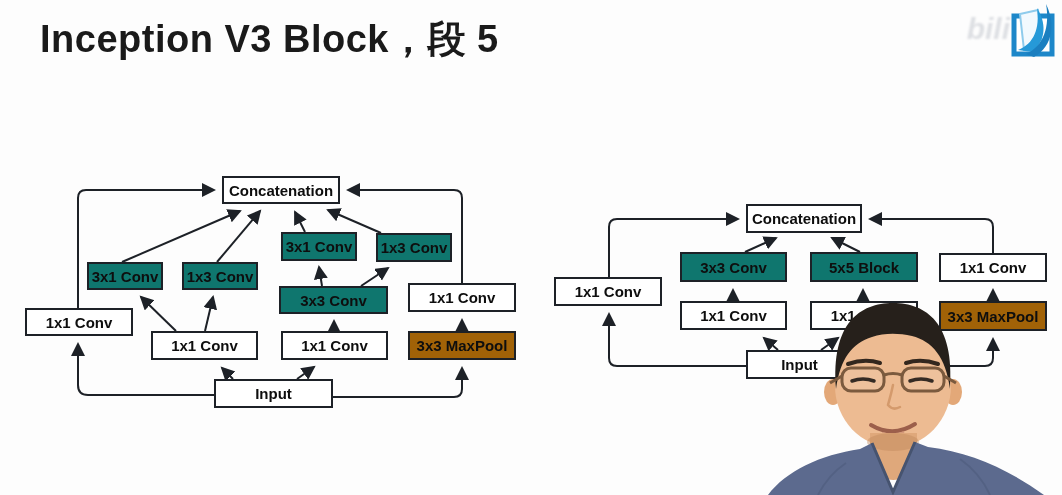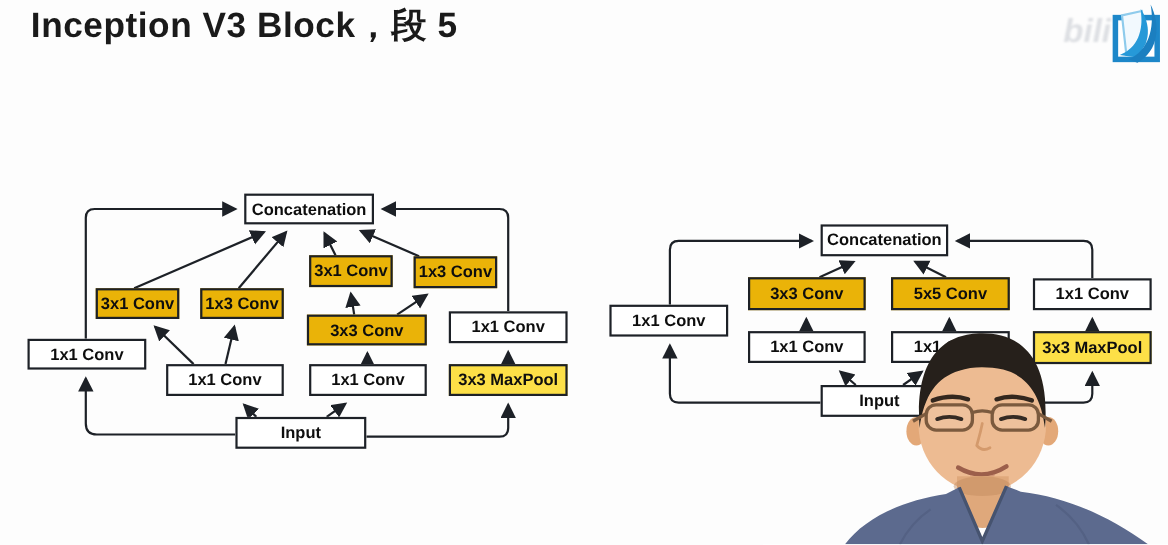--- a/index.html
+++ b/index.html
@@ -1,35 +1,35 @@
 <!DOCTYPE html>
 <html><head>
 <meta charset="utf-8">
 <style>
   html,body{margin:0;padding:0;background:#fff;}
   #stage{
     position:relative;width:1062px;height:495px;overflow:hidden;background:#fdfdfd;
     font-family:"Liberation Sans","DejaVu Sans",sans-serif;
   }
   #slide-title{
-    position:absolute;left:28px;top:2px;margin:0;
-    font-size:32px;font-weight:700;color:#1a1a1a;letter-spacing:0.5px;white-space:nowrap;
+    position:absolute;left:28px;top:2px;margin:12px;
+    font-size:38px;font-weight:700;color:#1a1a1a;letter-spacing:0.5px;white-space:nowrap;
   }
   #watermark{
     position:absolute;right:52px;top:12px;font-size:30px;font-weight:700;font-style:italic;
     color:rgba(110,120,135,0.22);filter:blur(1px);user-select:none;
   }
   .logo{position:absolute;right:4px;top:0;}
   .edges{position:absolute;left:0;top:0;}
   .box{
     position:absolute;box-sizing:border-box;display:flex;align-items:center;justify-content:center;
     border:2px solid #1d2127;background:#ffffff;color:#0e0e0e;font-size:15px;line-height:1;white-space:nowrap;font-weight:bold;
   }
-  .box.blue{background:#eab308;}
-  .box.pool{background:#fde047;}
+  .box.blue{background:#0f766e;}
+  .box.pool{background:#a16207;}
   .person{position:absolute;left:758px;top:295px;}
 </style>
 </head>
 <body>
 
 <div id="stage">
 
   <h1 id="slide-title">Inception V3 Block，段 5</h1>
 
   <div id="watermark">bili</div>
@@ -88,21 +88,21 @@
   <div class="box blue" style="left:279px;top:286px;width:109px;height:28px">3x3 Conv</div>
   <div class="box" style="left:408px;top:283px;width:108px;height:29px">1x1 Conv</div>
   <div class="box" style="left:25px;top:308px;width:108px;height:28px">1x1 Conv</div>
   <div class="box" style="left:151px;top:331px;width:107px;height:29px">1x1 Conv</div>
   <div class="box" style="left:281px;top:331px;width:107px;height:29px">1x1 Conv</div>
   <div class="box pool" style="left:408px;top:331px;width:108px;height:29px">3x3 MaxPool</div>
   <div class="box" style="left:214px;top:379px;width:119px;height:29px">Input</div>
 
   <div class="box" style="left:746px;top:204px;width:116px;height:29px">Concatenation</div>
   <div class="box blue" style="left:680px;top:252px;width:107px;height:30px">3x3 Conv</div>
-  <div class="box blue" style="left:810px;top:252px;width:108px;height:30px">5x5 Conv</div>
+  <div class="box blue" style="left:810px;top:252px;width:108px;height:30px">5x5 Block</div>
   <div class="box" style="left:939px;top:253px;width:108px;height:29px">1x1 Conv</div>
   <div class="box" style="left:554px;top:277px;width:108px;height:29px">1x1 Conv</div>
   <div class="box" style="left:680px;top:301px;width:107px;height:29px">1x1 Conv</div>
   <div class="box" style="left:810px;top:301px;width:108px;height:29px">1x1 Conv</div>
   <div class="box pool" style="left:939px;top:301px;width:108px;height:30px">3x3 MaxPool</div>
   <div class="box" style="left:746px;top:350px;width:107px;height:29px">Input</div>
 
   <svg class="person" width="290" height="200" viewBox="0 0 290 200">
 
     <ellipse cx="75" cy="97" rx="9" ry="13" fill="#e3a878"></ellipse>

